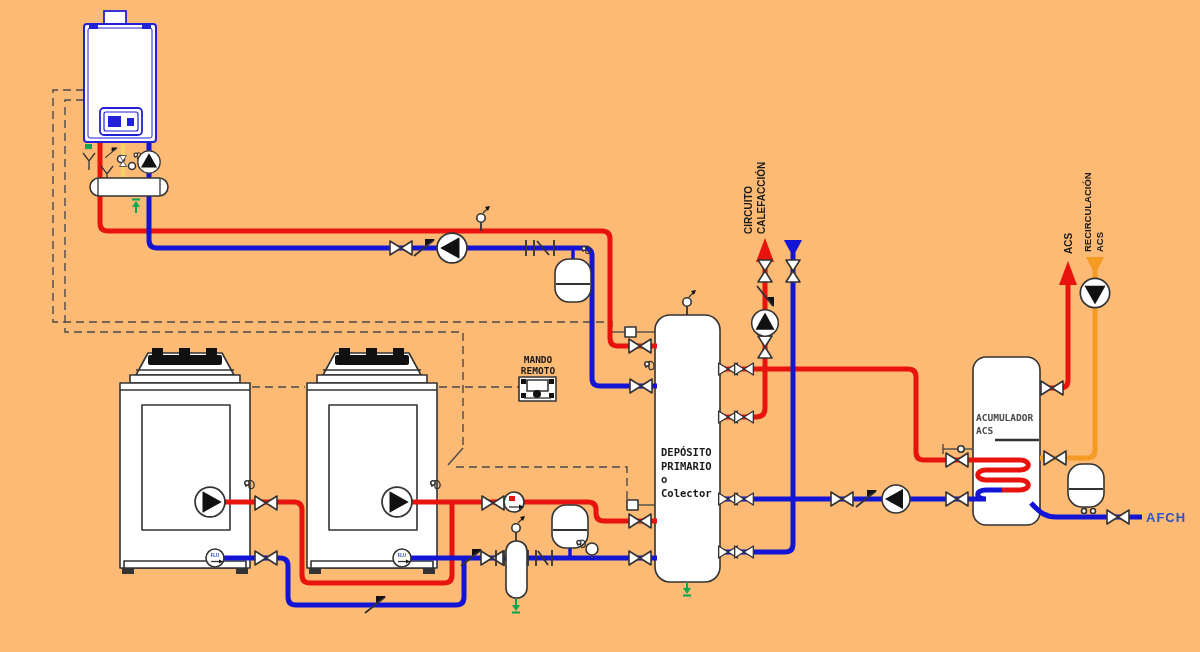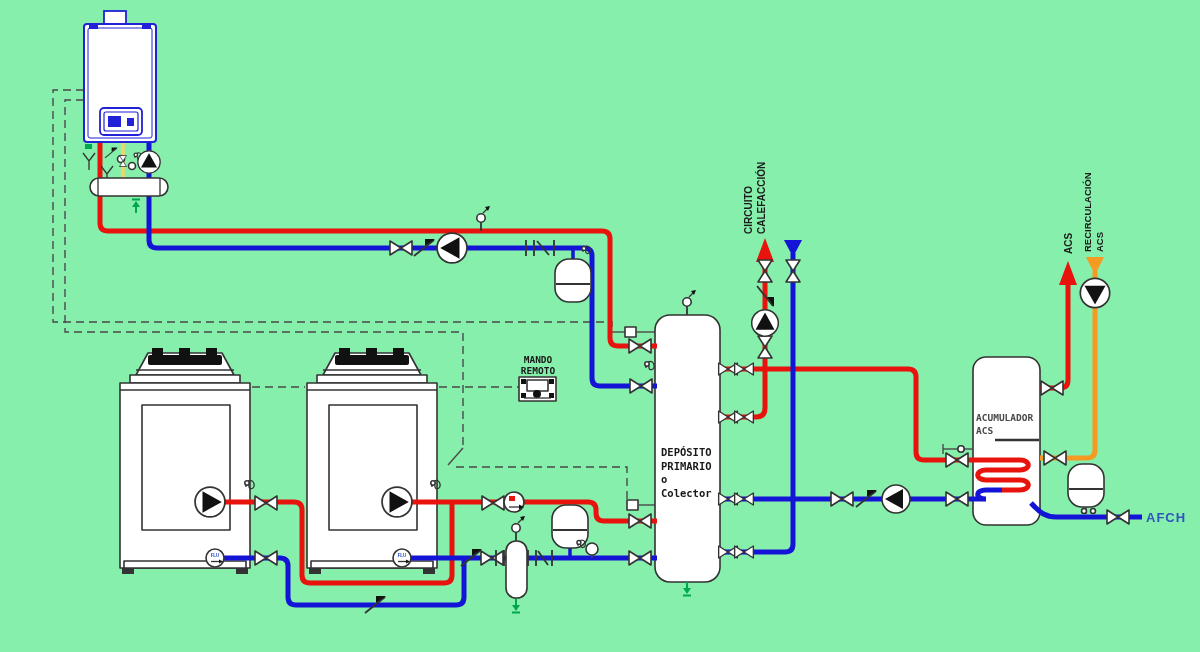--- a/index.html
+++ b/index.html
@@ -1,16 +1,16 @@
 <!DOCTYPE html>
 <html style="--c-hot: #e8130c; --c-cold: #1414d6; --c-recirc: #f59a23; --c-gas: #f0d668; --c-green: #00a651; --c-outline: #333333; --c-boiler: #2121d8; --c-dashed: #4a4a4a; --c-label: #1a1a1a; --c-label_gray: #4a4a4a; --c-afch_text: #2f55c0; --c-flu_text: #2244cc;"><head>
 <meta charset="utf-8">
 <style>
   html,body{margin:0;padding:0;background:#fff;}
-  #stage{position:relative;width:1200px;height:652px;background:#86efac;overflow:hidden;}
+  #stage{position:relative;width:1200px;height:652px;background:#fdba74;overflow:hidden;}
   svg{display:block;}
   .pipe{fill:none;stroke-linecap:butt;}
   .hot{stroke:var(--c-hot);}
   .cold{stroke:var(--c-cold);}
   .recirc{stroke:var(--c-recirc);}
   .gas{stroke:var(--c-gas);}
   .w5{stroke-width:5;}
   .w35{stroke-width:3.5;}
   .fill-hot{fill:var(--c-hot);}
   .fill-cold{fill:var(--c-cold);}

